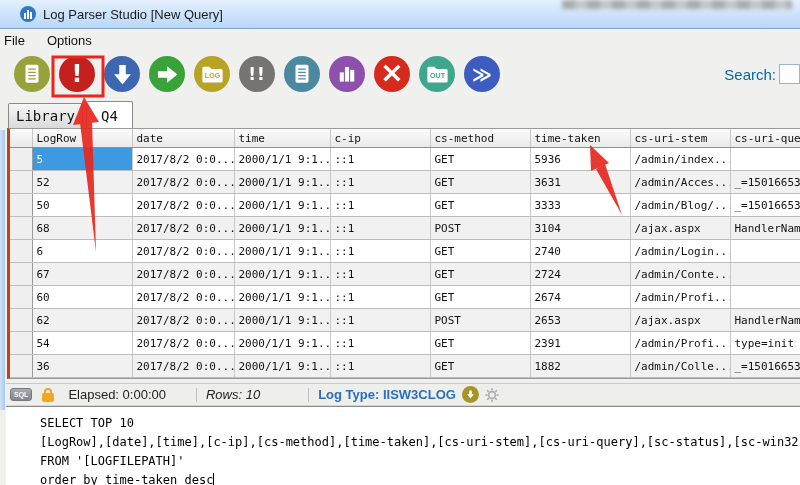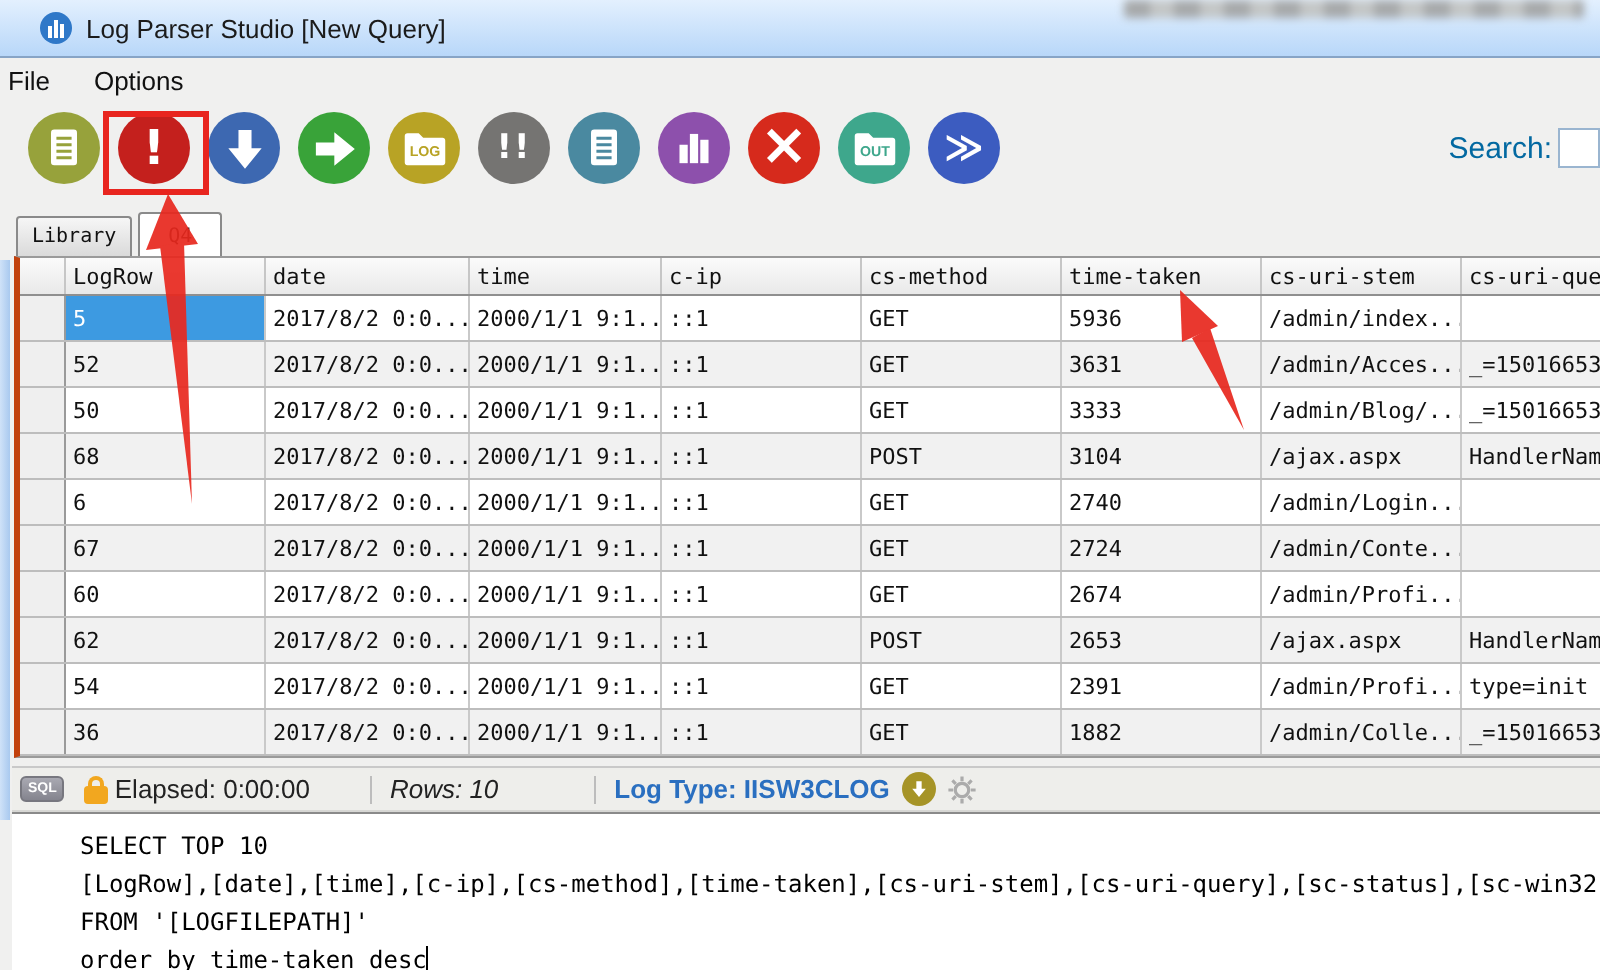--- a/index.html
+++ b/index.html
@@ -30,21 +30,21 @@
   .menu-item{font-size:13px;color:#111;}
   .toolbar{display:flex;gap:9px;padding:4px 0 8px 14px;align-items:center;}
   .ticon{width:36px;height:36px;border-radius:50%;background:var(--c);color:#fff;
     display:flex;align-items:center;justify-content:center;flex:0 0 auto;}
   .tg{font-weight:900;font-family:"DejaVu Sans",sans-serif;line-height:1;color:#fff;}
   .search{position:absolute;top:64px;right:0;display:flex;align-items:center;gap:3px;z-index:3;}
   .search-label{font-size:15px;color:#0369a1;}
   .search input{width:15px;height:18px;border:1px solid #9ab5d0;outline:none;font-size:12px;padding:0 2px;}
   
   .tabs{display:flex;align-items:flex-end;height:28px;padding-left:8px;position:relative;z-index:2;}
-  .tab{font-family:"DejaVu Sans Mono",monospace;font-size:10px;color:#111;
+  .tab{font-family:"DejaVu Sans Mono",monospace;font-size:14px;color:#111;
     padding:4px 7px 4px;background:linear-gradient(#f6f6f6,#dadada);
     border:1px solid #8a8a8a;border-bottom:none;border-radius:2px 2px 0 0;margin-right:3px;}
   .tab.active{background:#fff;padding:6px 14px 5px;margin-bottom:-1px;}
   
   .gridwrap{margin-left:7px;background:#fff;border-top:1px solid #9a9a9a;
     border-left:3px solid #c2410c;border-bottom:1px solid #9a9a9a;position:relative;z-index:2;}
   table{border-collapse:collapse;table-layout:fixed;width:795px;
     font-family:"DejaVu Sans Mono",monospace;font-size:11px;color:#111;}
   th{height:18px;background:linear-gradient(#fbfbfb,#e9e9e9);font-weight:normal;
     text-align:left;padding:0 4px;border-right:1px solid #c6c6c6;border-bottom:1px solid #8f8f8f;
@@ -56,21 +56,21 @@
   td.selected{background:#3d9ae1 !important;color:#fff;}
   
   .statusbar{height:21px;background:#eeeeeb;border-top:1px solid #c9c9c9;border-bottom:1px solid #d7d7d4;
     display:flex;align-items:center;font-size:13px;color:#222;margin-top:4px;margin-left:6px;position:relative;z-index:2;}
   .sqlbadge{margin-left:4px;background:linear-gradient(#a9a9b2,#84848e);color:#fff;font-size:7px;
     font-weight:bold;border:1px solid #77777f;border-radius:3px;padding:2px 3px;line-height:1;}
   .lock{position:relative;width:12px;height:9px;background:#f2a71f;border-radius:2px;
     margin-left:10px;margin-top:6px;flex:0 0 auto;}
   .lock:before{content:"";position:absolute;left:2px;top:-5px;width:8px;height:7px;
     border:2px solid #f2a71f;border-bottom:none;border-radius:4px 4px 0 0;box-sizing:border-box;}
-  .st-elapsed{margin-left:3px;}
+  .st-elapsed{margin-left:14px;}
   .sep{width:1px;height:14px;background:#bdbdbd;}
   .sep1{margin-left:30px;} .st-rows{margin-left:9px;font-style:italic;} .sep2{margin-left:48px;}
   .logtype{margin-left:9px;color:#2a6fc0;font-weight:bold;}
   .dlcircle{margin-left:6px;width:17px;height:17px;border-radius:50%;background:#a69427;
     display:flex;align-items:center;justify-content:center;flex:0 0 auto;}
   .gear{margin-left:5px;display:flex;align-items:center;}
   
   .sqlpane{background:#fff;border-top:1px solid #8a8a8a;margin-left:6px;height:80px;
     padding:7px 0 0 34px;font-family:"DejaVu Sans Mono",monospace;font-size:12px;
     line-height:19px;color:#000;white-space:pre;position:relative;z-index:2;}

